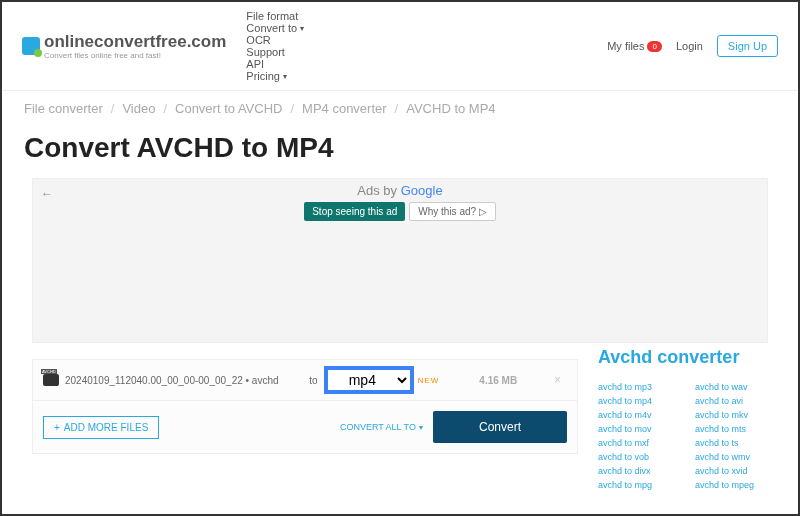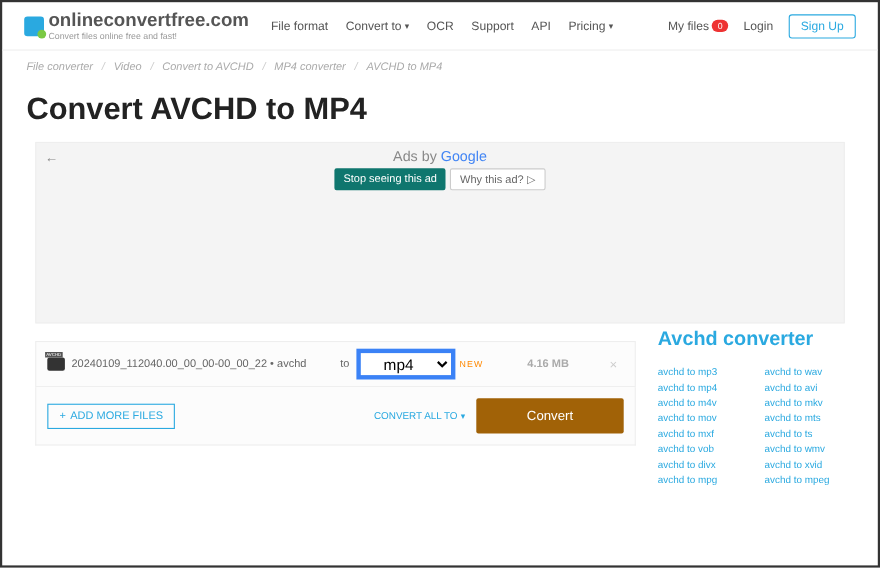--- a/index.html
+++ b/index.html
@@ -7,31 +7,31 @@
   a { text-decoration: none; }
   
   
   .header { display: flex; align-items: center; padding: 8px 20px; border-bottom: 1px solid #eee; }
   .logo-area { display: flex; align-items: center; margin-right: 20px; }
   .logo-icon { width: 18px; height: 18px; background: #2aa9e0; border-radius: 3px; position: relative; margin-right: 4px; }
   .logo-icon::after { content: ""; position: absolute; right: -2px; bottom: -2px; width: 8px; height: 8px; border-radius: 50%; background: #7ac943; }
   .brand { display: flex; flex-direction: column; line-height: 1; }
   .brand-name { font-weight: bold; color: #555; font-size: 17px; }
   .brand-sub { font-size: 8px; color: #999; margin-top: 2px; }
-  .nav { display: flex; gap: 16px; font-size: 11px; color: #555; }
+  .nav { display: flex; font-size: 11px; color: #555; flex-direction: column; }
   .nav-item { color: #555; cursor: pointer; display: flex; align-items: center; gap: 3px; }
   .caret { font-size: 8px; }
   .header-right { margin-left: auto; display: flex; align-items: center; gap: 14px; font-size: 11px; }
   .myfiles { color: #555; cursor: pointer; display: flex; align-items: center; gap: 3px; }
   .badge { background: #e33; color: #fff; border-radius: 8px; font-size: 8px; padding: 1px 5px; }
   .login { color: #555; cursor: pointer; }
   .signup { border: 1px solid #2aa9e0; color: #2aa9e0; padding: 4px 10px; border-radius: 3px; cursor: pointer; }
   
   
-  .breadcrumb { display: flex; gap: 8px; font-size: 10px; color: #aaa; padding: 10px 22px; font-style: italic; }
+  .breadcrumb { display: flex; gap: 8px; font-size: 13px; color: #aaa; padding: 10px 22px; }
   .breadcrumb span { color: #aaa; }
   .breadcrumb .sep { color: #ccc; }
   
   
   .page-title { font-size: 28px; font-weight: bold; color: #222; padding: 6px 22px 14px; }
   
   
   .ad-wrap { padding: 0 30px; }
   .ad-box { background: #f4f4f4; border: 1px solid #eee; height: 165px; position: relative; }
   .ad-back { position: absolute; top: 6px; left: 8px; color: #888; font-size: 12px; cursor: pointer; }
@@ -50,21 +50,21 @@
   .to-label { margin-left: auto; margin-right: 6px; }
   .fmt-select { border: 4px solid #3b82f6; font-size: 14px; padding: 1px 17px; background: #fff; }
   .new-tag { color: #f80; font-size: 8px; margin-left: 4px; letter-spacing: 1px; }
   .size { margin-left: 40px; color: #aaa; font-weight: bold; }
   .close-x { margin-left: auto; color: #ccc; cursor: pointer; font-size: 12px; padding: 0 6px; }
   
   
   .action-row { background: #fcfcfc; border: 1px solid #eee; border-top: none; display: flex; align-items: center; padding: 10px 10px; font-size: 10px; gap: 10px; }
   .add-more { border: 1px solid #2aa9e0; color: #2aa9e0; padding: 5px 10px; cursor: pointer; display: flex; align-items: center; gap: 4px; }
   .convert-all { margin-left: auto; color: #2aa9e0; font-size: 9px; cursor: pointer; display: flex; align-items: center; gap: 3px; }
-  .convert-btn { background: #a16207; color: #fff; padding: 9px 46px; font-size: 12px; cursor: pointer; border-radius: 2px; }
+  .convert-btn { background: #0c4a6e; color: #fff; padding: 9px 46px; font-size: 12px; cursor: pointer; border-radius: 2px; }
   
   
   .main-area { display: flex; padding-left: 30px; gap: 20px; }
   .left-col { flex: 1; }
   .right-col { width: 200px; padding-right: 16px; }
   .conv-title { color: #2aa9e0; font-size: 18px; font-weight: bold; margin-top: 4px; margin-bottom: 14px; }
   .conv-links { display: grid; grid-template-columns: 1fr 1fr; gap: 4px 10px; font-size: 9px; }
   .conv-links a { color: #2aa9e0; cursor: pointer; }
 </style>
 </head>

